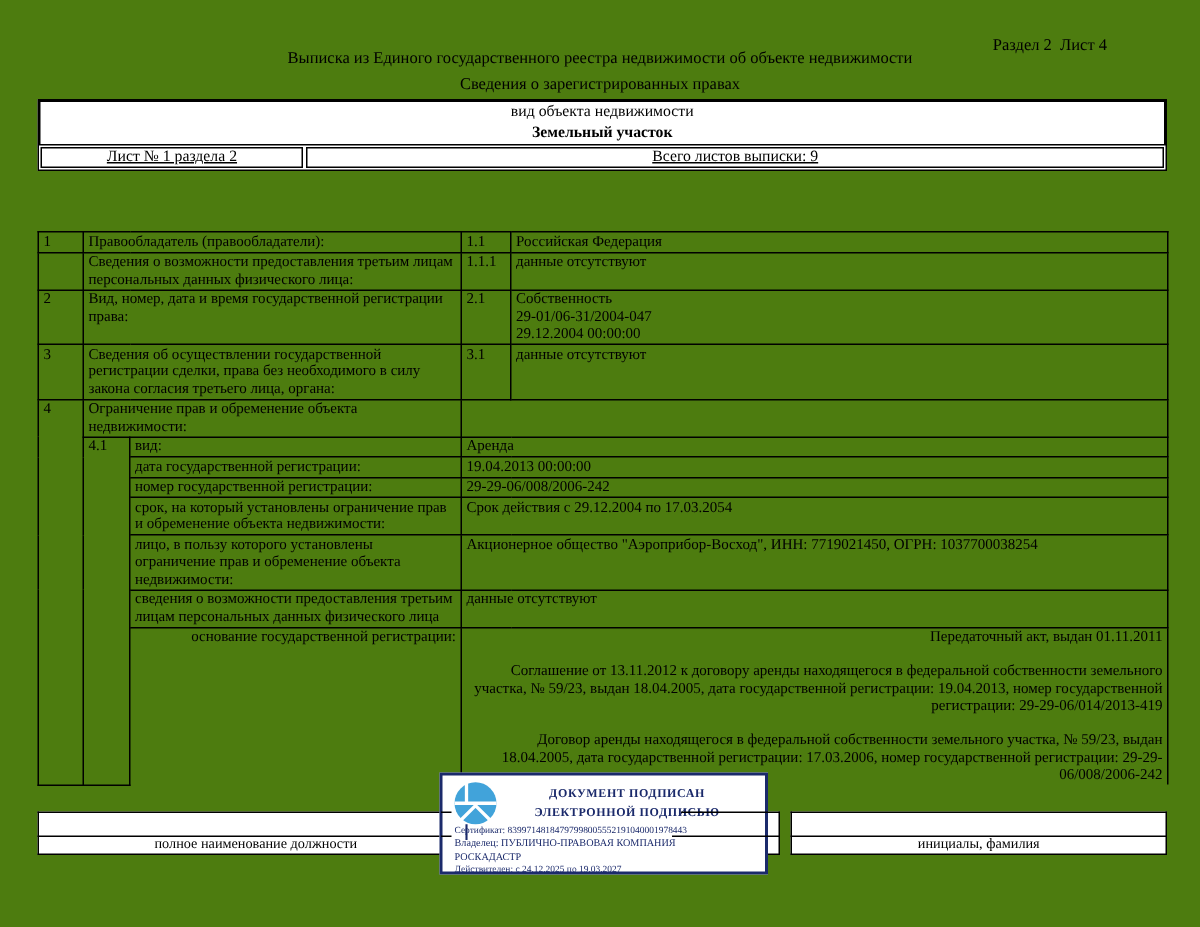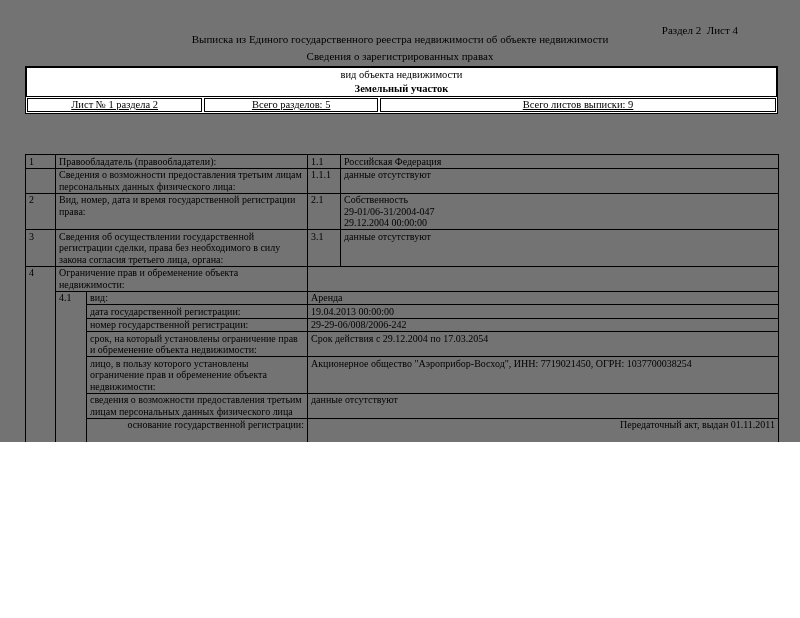--- a/index.html
+++ b/index.html
@@ -2,21 +2,21 @@
 <html style="--navy: #1b2a6b; --logo-blue: #41a3da;"><head>
 <meta charset="utf-8">
 <style>
   * { box-sizing: border-box; margin: 0; padding: 0; }
   html,body { background:#fff; }
   body {
     width: 800px; height: 618px;
     font-family: "Liberation Serif", serif;
     color: #000;
   }
-  .sheet { position: relative; width: 800px; height: 442px; overflow: hidden; background:#737373; }
+  .sheet { position: relative; width: 800px; height: 618px; overflow: hidden; background:#4d7c0f; }
 
   
   .section-label { position:absolute; top:24px; right:62px; font-size:11px; white-space:pre; }
   .doc-title    { position:absolute; top:33px; left:0; width:100%; text-align:center; font-size:11px; }
   .doc-subtitle { position:absolute; top:50px; left:0; width:100%; text-align:center; font-size:11px; }
 
   
   .object-box { position:absolute; top:66px; left:25px; width:753px; border:2px solid #000; background:#fff; }
   .object-box .ob-row { text-align:center; font-size:10.5px; line-height:12px; padding:1px 0; }
   .object-box .ob-row.bold { font-weight:bold; border-bottom:1px solid #000; }
@@ -77,21 +77,20 @@
   <div class="doc-title">Выписка из Единого государственного реестра недвижимости об объекте недвижимости</div>
   <div class="doc-subtitle">Сведения о зарегистрированных правах</div>
 
   <div class="object-box">
     <div class="ob-row">вид объекта недвижимости</div>
     <div class="ob-row bold">Земельный участок</div>
   </div>
 
   <div class="sheet-row">
     <div class="sheet-cell sc1">Лист № 1 раздела 2</div>
-    <div class="sheet-cell sc3">Всего разделов: 5</div>
     <div class="sheet-cell sc4">Всего листов выписки: 9</div>
   </div>
 
 
   <table class="rights-table">
     <colgroup>
       <col style="width:30px">
         <col style="width:31px">
         <col style="width:221px">
         <col style="width:33px">

